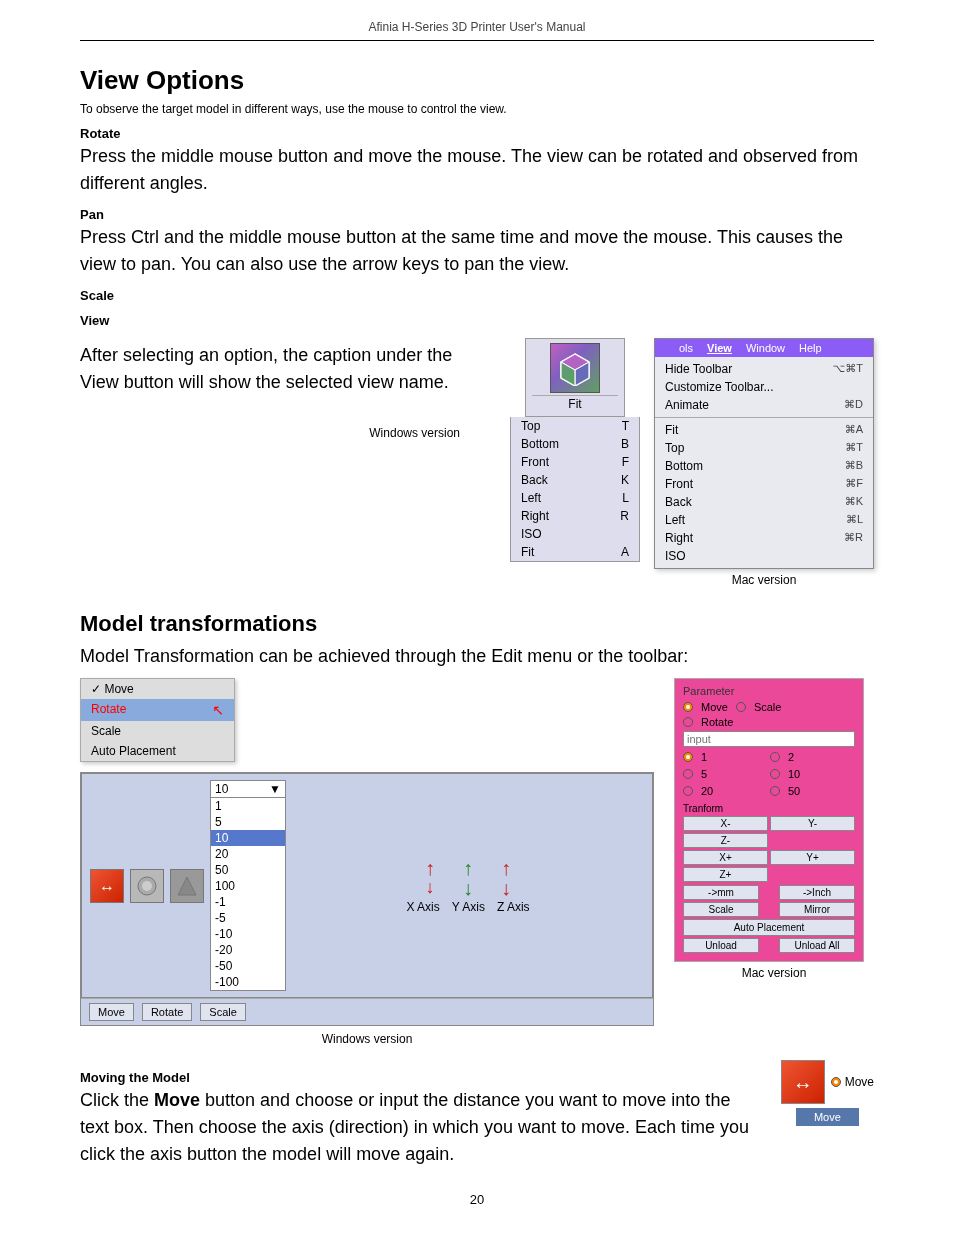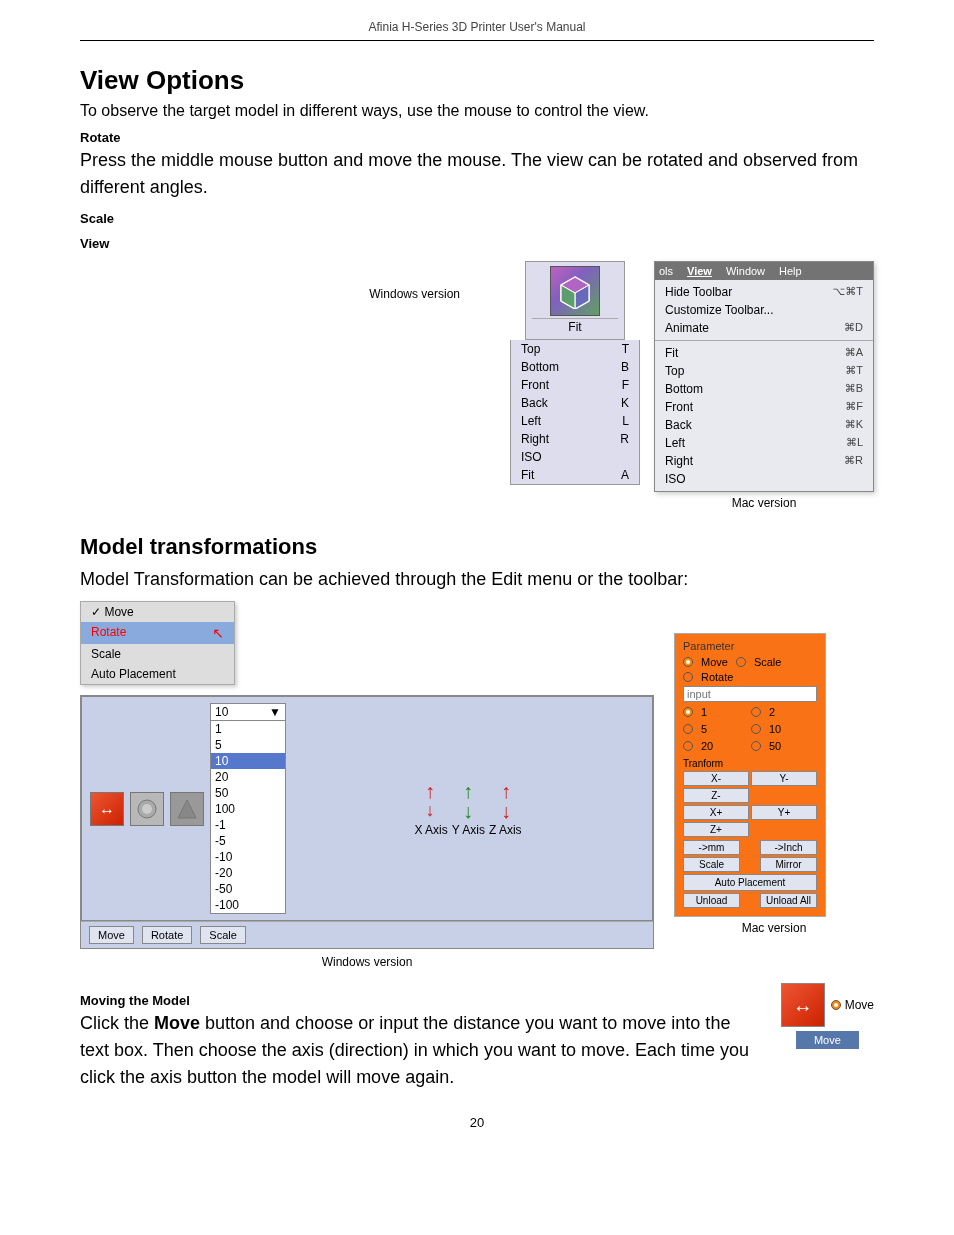--- a/index.html
+++ b/index.html
@@ -31,21 +31,21 @@
       font-weight: bold;
       margin-bottom: 6px;
     }
     h2.section-title {
       font-size: 22px;
       font-weight: bold;
       margin-bottom: 6px;
     }
     .intro-text {
       margin-bottom: 8px;
-      font-size: 16px;
+      font-size: 12px;
     }
     .subsection-label {
       font-weight: bold;
       margin-top: 10px;
       margin-bottom: 2px;
       font-size: 13px;
     }
     .body-text {
       font-size: 18px;
       line-height: 1.5;
@@ -67,23 +67,23 @@
     }
     
     .mac-menu {
       background: #e8eaf0;
       border: 1px solid #888;
       width: 220px;
       font-size: 12px;
       box-shadow: 2px 2px 5px rgba(0,0,0,0.2);
     }
     .mac-menu-bar {
-      background: #737373;
+      background: #8b5cf6;
       color: white;
-      padding: 3px 4px;
+      padding: 3px 24px;
       font-size: 11px;
       display: flex;
       gap: 14px;
     }
     .mac-menu-item {
       padding: 2px 10px;
       display: flex;
       justify-content: space-between;
       font-size: 12px;
     }
@@ -138,26 +138,25 @@
     }
     .toolbar-btn {
       background: #e0e4f0;
       border: 1px solid #888;
       padding: 2px 8px;
       font-size: 11px;
       cursor: pointer;
     }
     
     .mac-param {
-      background: #f97316;
+      background: #ec4899;
       border: 1px solid #aaa;
-      width: 152px;
+      width: 190px;
       padding: 6px 8px;
       font-size: 11px;
-      margin-top: 32px;
     }
     .mac-param-title {
       font-size: 11px;
       margin-bottom: 4px;
       color: #333;
     }
     .radio-row {
       display: flex;
       gap: 8px;
       margin-bottom: 3px;
@@ -255,27 +254,32 @@
   <div class="page-header">
     <span>Afinia H-Series 3D Printer User's Manual</span>
   </div>
 
   <h1 class="section-title">View Options</h1>
   <p class="intro-text">To observe the target model in different ways, use the mouse to control the view.</p>
 
   <div class="subsection-label">Rotate</div>
   <p class="body-text">Press the middle mouse button and move the mouse.   The view can be rotated and observed from different angles.</p>
 
+  <div class="subsection-label">Pan</div>
+  <p class="body-text">Press Ctrl and the middle mouse button at the same time and move the mouse.   This causes the view to pan.   You can also use the arrow keys to pan the view.</p>
 
   <div class="subsection-label">Scale</div>
 
   <div class="subsection-label">View</div>
 
   <div class="view-section">
     <div class="view-left">
+      <p class="body-text" style="margin-top:8px;">
+        After selecting an option, the caption under the View button will show the selected view name.
+      </p>
       <p class="label-version" style="margin-top: 30px; text-align:right; padding-right:30px;">Windows version</p>
     </div>
     <div class="view-right">
 
       <div style="display:flex;flex-direction:column;align-items:center;">
 
         <div style="background:#dde;border:1px solid #999;width:100px;padding:4px 6px;">
           <div style="background:linear-gradient(135deg,#c060c0 0%,#8060c0 40%,#60a060 100%);width:50px;height:50px;margin:0 auto 2px auto;border:1px solid #555;display:flex;align-items:center;justify-content:center;">
 
             <svg width="36" height="36" viewBox="0 0 36 36">
@@ -452,21 +456,21 @@
                 <div style="display:flex;flex-direction:column;align-items:center;">
                   <span style="color:#228822;font-size:20px;line-height:1;">↑</span>
                   <span style="color:#228822;font-size:20px;line-height:1;">↓</span>
                 </div>
 
                 <div style="display:flex;flex-direction:column;align-items:center;">
                   <span style="color:#cc2222;font-size:20px;line-height:1;">↑</span>
                   <span style="color:#cc2222;font-size:20px;line-height:1;">↓</span>
                 </div>
               </div>
-              <div style="display:flex;gap:4px;font-size:12px;">
+              <div style="display:flex;gap:12px;font-size:12px;">
                 <span>X Axis</span>
                 <span>Y Axis</span>
                 <span>Z Axis</span>
               </div>
             </div>
           </div>
 
           <div style="background:#c8d0e8;padding:4px 8px;display:flex;gap:8px;border-top:1px solid #aaa;">
             <button class="toolbar-btn">Move</button>
             <button class="toolbar-btn">Rotate</button>

